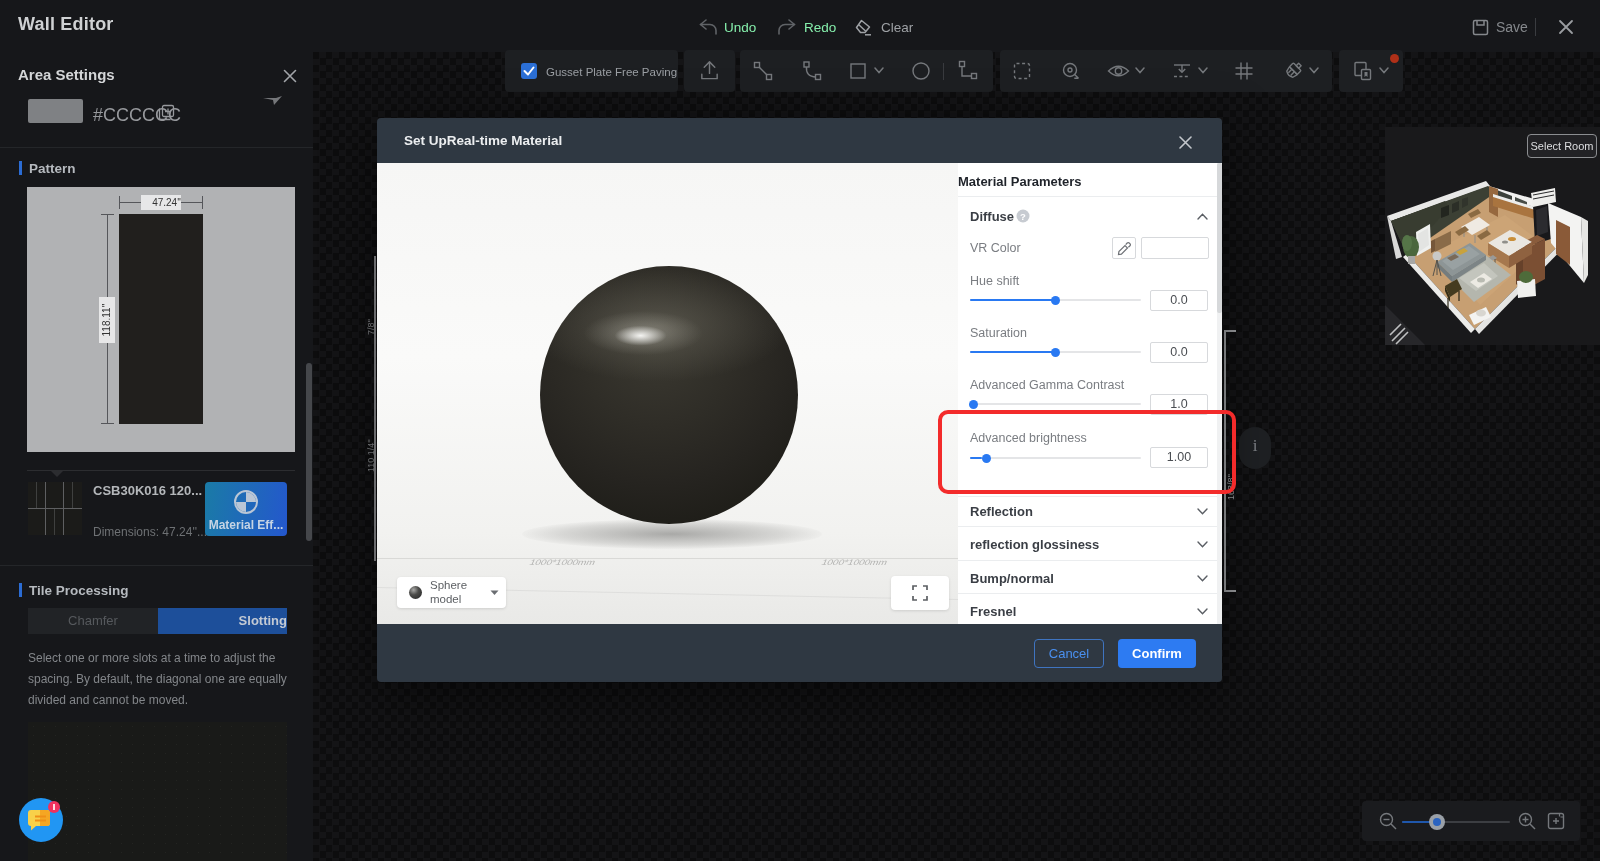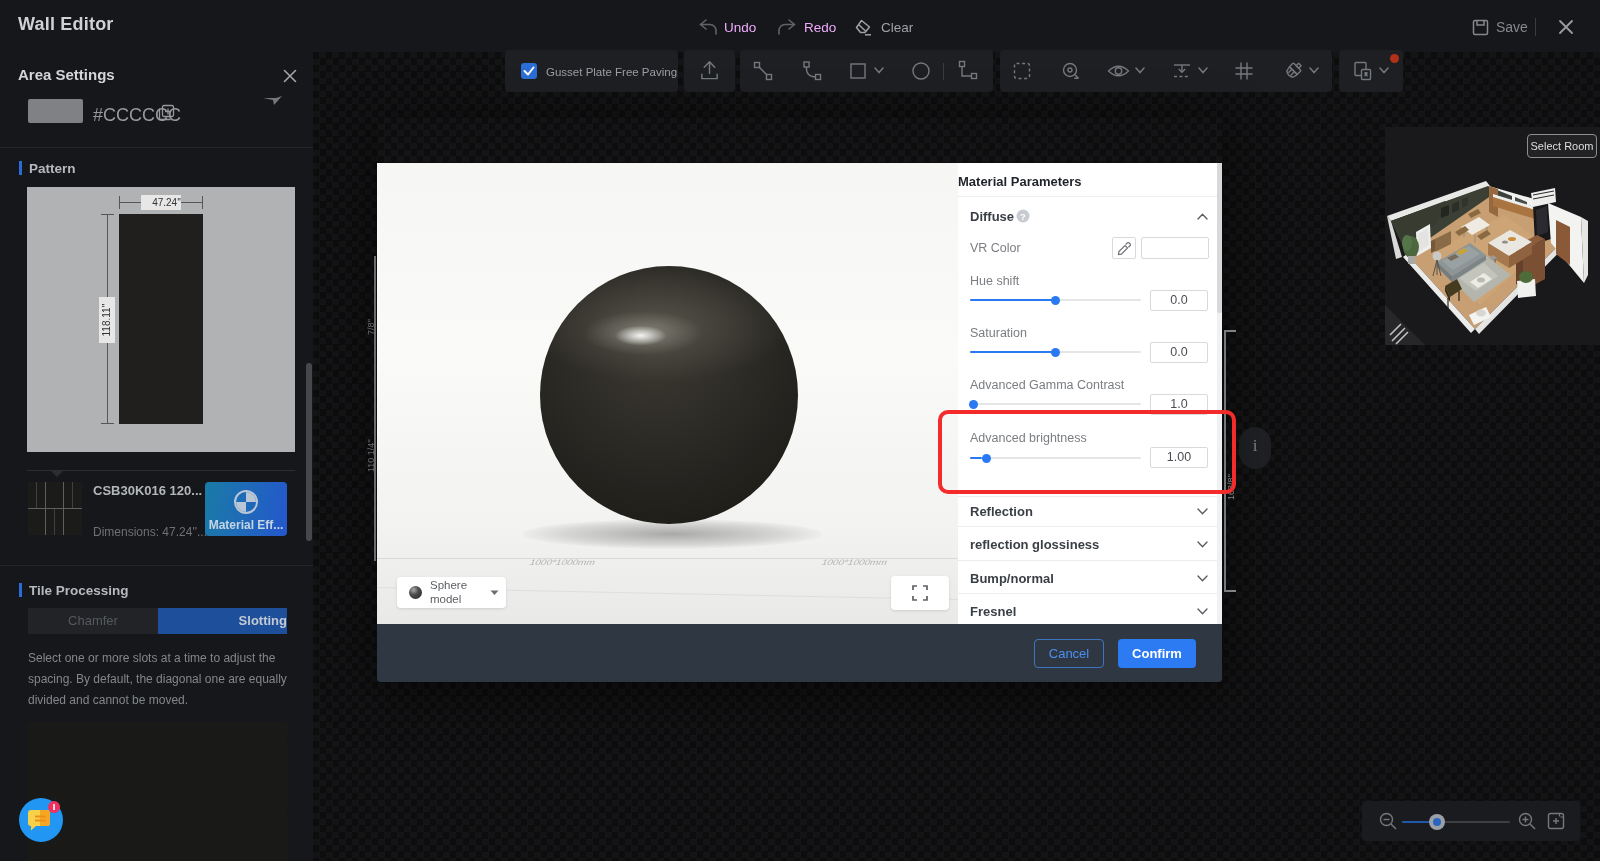--- a/index.html
+++ b/index.html
@@ -3,21 +3,21 @@
 <meta charset="utf-8">
 <style>
 *{margin:0;padding:0;box-sizing:border-box}
 html,body{width:1600px;height:861px;overflow:hidden;background:#16171a;font-family:"Liberation Sans",sans-serif}
 #stage{position:relative;width:1600px;height:861px}
 .abs{position:absolute}
 #checker{position:absolute;left:313px;top:52px;width:1287px;height:809px;background-color:#0d0d0e;background-image:conic-gradient(#141416 25%,transparent 0 50%,#141416 0 75%,transparent 0);background-size:13px 13px}
 
 #topbar{position:absolute;left:0;top:0;width:1600px;height:52px;background:#16171a}
 #brand{position:absolute;left:18px;top:14px;font-size:18px;font-weight:bold;color:#cfd1d3;letter-spacing:.2px}
-.topbtn{position:absolute;top:17px;height:20px;display:flex;align-items:center;gap:7px;color:#f0abfc;font-size:13.5px}
+.topbtn{position:absolute;top:17px;height:20px;display:flex;align-items:center;gap:7px;color:#86efac;font-size:13.5px}
 
 #lpanel{position:absolute;left:0;top:52px;width:313px;height:809px;background:#16171a}
 .blueheader{position:absolute;font-size:13.5px;font-weight:bold;color:#b6babf}
 .bluebar{position:absolute;width:3px;height:14px;background:#2b6cd4}
 
 .tg{position:absolute;top:50px;height:42px;background:#1d1f22;border-radius:4px}
 
 #modal{position:absolute;left:377px;top:118px;width:845px;height:564px;border-radius:4px;box-shadow:0 10px 50px rgba(0,0,0,.55);overflow:hidden}
 #mhead{position:absolute;left:0;top:0;width:845px;height:45px;background:#2f3842}
 #mfoot{position:absolute;left:0;top:506px;width:845px;height:58px;background:#2f3842}
@@ -417,20 +417,26 @@
       <path d="M3 1 h16 a3 3 0 0 1 3 3 v10 a3 3 0 0 1 -3 3 h-11 l-5 4.5 v-4.5 h0 a3 3 0 0 1 -3 -3 v-10 a3 3 0 0 1 3 -3 z" fill="#f8d14a"></path>
       <path d="M12 1 h7 a3 3 0 0 1 3 3 v10 a3 3 0 0 1 -3 3 h-7 z" fill="#f5a623"></path>
       <rect x="7" y="6.5" width="11" height="2" fill="#ef8f17"></rect>
       <rect x="7" y="10.5" width="11" height="2" fill="#ef8f17"></rect>
     </svg>
     <div class="abs" style="left:29px;top:3px;width:12px;height:12px;border-radius:50%;background:#f0315f"></div>
     <div class="abs" style="left:34px;top:5.5px;width:2px;height:6px;background:#ffd7e0"></div>
   </div>
 
   <div id="modal">
+    <div id="mhead">
+      <div class="abs" style="left:27px;top:15px;font-size:13.5px;font-weight:bold;color:#eceef0">Set UpReal-time Material</div>
+      <svg class="abs" style="left:802px;top:18px" width="13" height="13" viewBox="0 0 13 13">
+          <path d="M1 1 L12 12 M12 1 L1 12" stroke="#c3c7cc" stroke-width="1.6" stroke-linecap="round"></path>
+        </svg>
+    </div>
     <div id="mprev">
 
       <div class="abs" style="left:0;top:395px;width:581px;height:1px;background:rgba(165,165,162,.3)"></div>
       <div class="abs" style="left:0px;top:430px;width:581px;height:1px;background:rgba(170,170,168,.2);transform:rotate(1.2deg)"></div>
       <div class="abs" style="left:153px;top:394px;font-size:10px;color:rgba(130,130,128,.55);transform:skewX(-25deg) scaleY(.8)">1000*1000mm</div>
       <div class="abs" style="left:445px;top:394px;font-size:10px;color:rgba(130,130,128,.55);transform:skewX(-25deg) scaleY(.8)">1000*1000mm</div>
 
       <div class="abs" style="left:145px;top:356px;width:300px;height:30px;border-radius:50%;background:radial-gradient(ellipse at center,rgba(80,80,78,.45) 0%,rgba(110,110,108,.2) 52%,rgba(140,140,138,0) 74%)"></div>
 
       <div class="abs" style="left:163px;top:103px;width:258px;height:258px;border-radius:50%;background:

